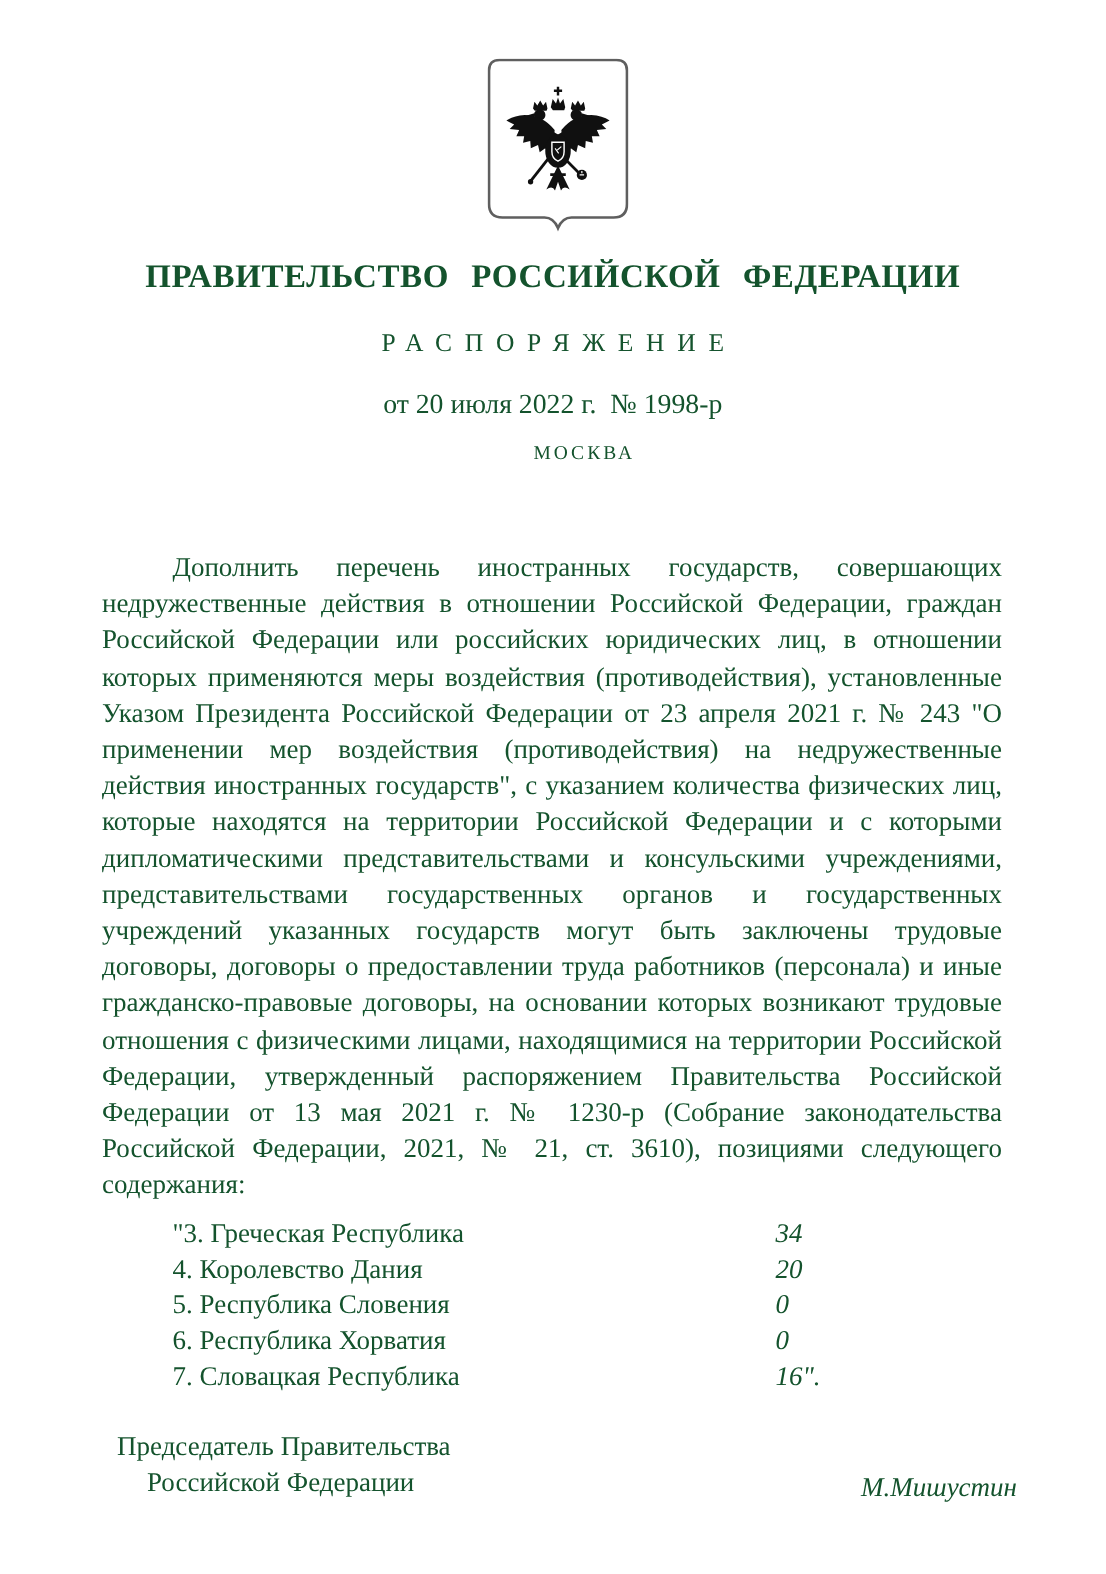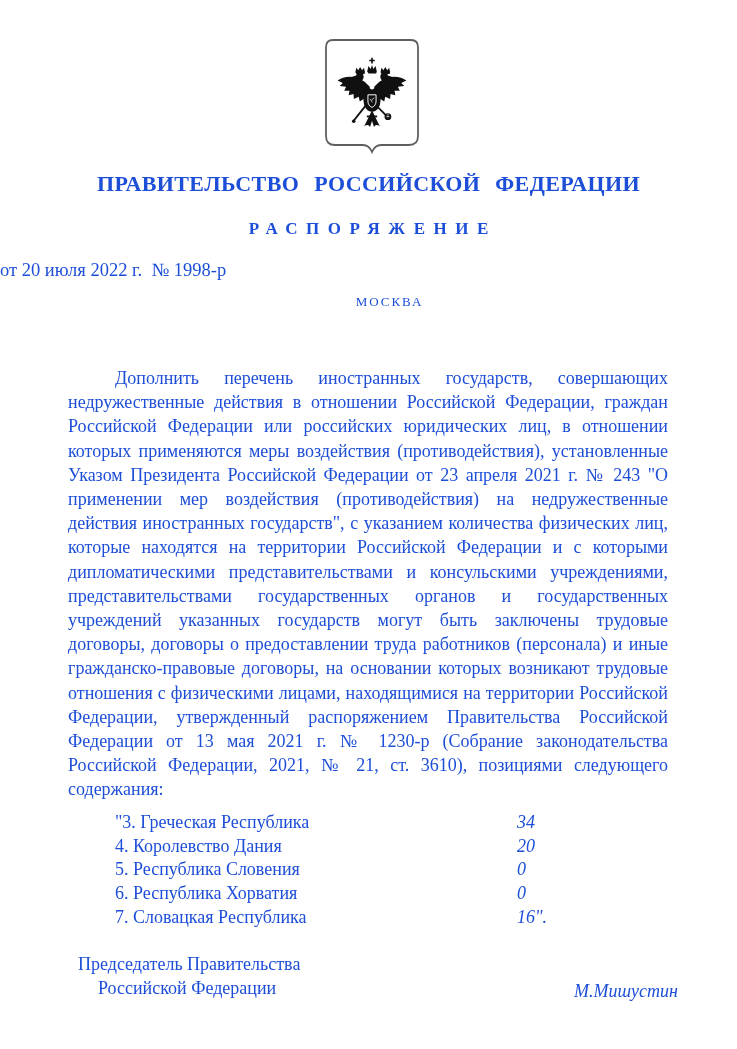--- a/index.html
+++ b/index.html
@@ -1,21 +1,21 @@
 <!DOCTYPE html>
 <html lang="ru"><head>
 <meta charset="utf-8">
 <style>
   html, body { margin: 0; padding: 0; background: #ffffff; }
   .page {
     position: relative;
     width: 737px;
     height: 1049px;
     background: #ffffff;
-    color: #1d4ed8;
+    color: #14532d;
     font-family: "Liberation Serif", "DejaVu Serif", serif;
     overflow: hidden;
   }
 
   
   .emblem-box {
     position: absolute;
     left: 325px;
     top: 39px;
     width: 94px;
@@ -39,27 +39,26 @@
   }
   .doc-type {
     position: absolute;
     left: 0; top: 219px;
     width: 737px;
     text-align: center;
     font-size: 17px;
     letter-spacing: 8.5px;
     text-indent: 8.5px;
     white-space: nowrap;
-    font-weight: bold;
   }
   .date-line {
     position: absolute;
     left: 0; top: 260px;
     width: 737px;
-    text-align: left;
+    text-align: center;
     font-size: 18.5px;
     white-space: nowrap;
   }
   .city {
     position: absolute;
     left: 0; top: 294px;
     width: 737px;
     text-align: center;
     font-size: 13px;
     letter-spacing: 2px;

